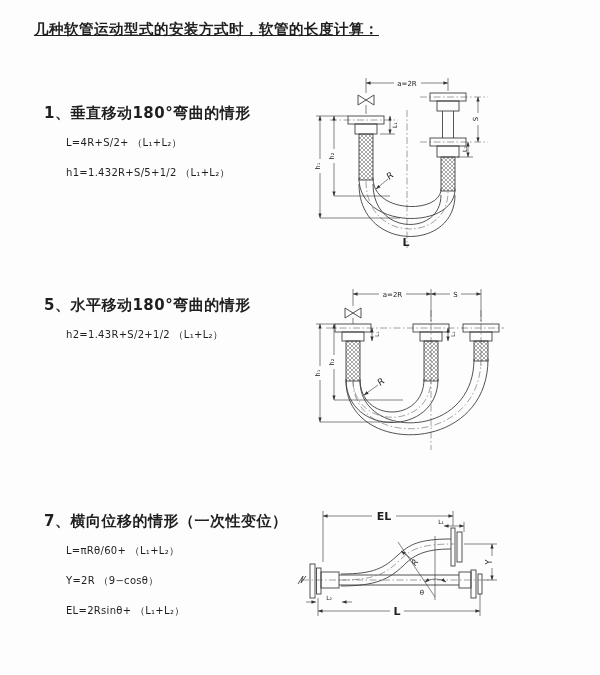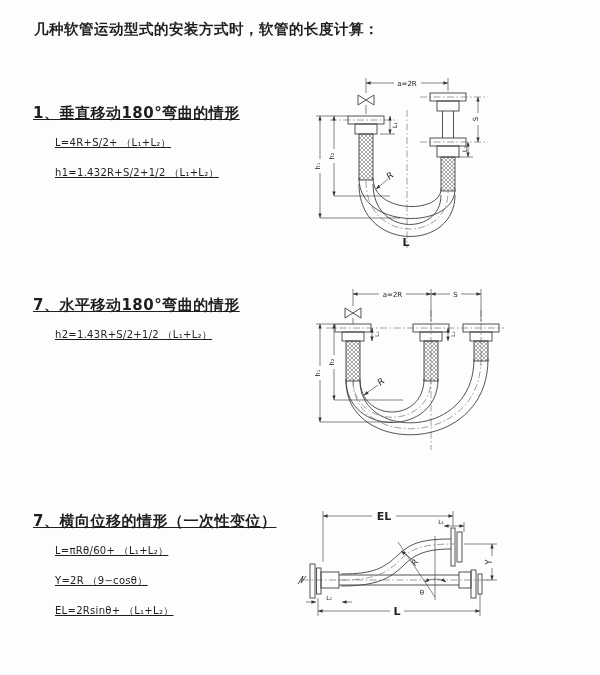--- a/index.html
+++ b/index.html
@@ -1,19 +1,19 @@
 <!DOCTYPE html>
 <html><head>
 <meta charset="utf-8">
 <style>
   html,body{margin:0;padding:0;}
   body{width:600px;height:675px;background:#fdfdfd;position:relative;overflow:hidden;
        font-family:"DejaVu Sans",sans-serif;color:#1f1f1f;}
-  .doc-title{position:absolute;left:34px;top:20px;font-size:14.5px;font-weight:700;letter-spacing:.5px;}
-  .sec{position:absolute;left:33px;text-decoration:underline;}
+  .doc-title{position:absolute;left:34px;top:20px;font-size:14.5px;font-weight:700;letter-spacing:.5px;text-decoration:underline;}
+  .sec{position:absolute;left:44px;}
   .sec .h{font-size:15px;font-weight:700;letter-spacing:.5px;height:20px;}
   .sec .f{font-size:10px;font-weight:500;margin:12px 0 0 22px;height:18px;letter-spacing:.3px;}
   .dwg{position:absolute;}
   svg text{fill:#222;font-family:"DejaVu Sans",sans-serif;}
   .thin{stroke:#404040;stroke-width:0.9;fill:none;}
   .dline{stroke:#333;stroke-width:0.6;fill:none;}
   .cl{stroke:#555;stroke-width:0.55;fill:none;stroke-dasharray:7 2.5 1.5 2.5;}
   .lblbg{fill:#fdfdfd;}
   .fit{fill:none;stroke:#404040;stroke-width:0.9;}
 </style>
@@ -29,25 +29,25 @@
       <path d="M0,4 L4,0 M0,0 L4,4" stroke="#555" stroke-width="0.5"></path>
     </pattern>
   </defs>
 </svg>
 
 <div class="doc-title">几种软管运动型式的安装方式时，软管的长度计算：</div>
 
 <div class="sec" style="top:104px">
   <div class="h">1、垂直移动180°弯曲的情形</div>
   <div class="f">L=4R+S/2+ （L₁+L₂）</div>
-  <div class="f">h1=1.432R+S/2+1/2 （L₁+L₂）</div>
+  <div class="f">h1=1.432R+S/5+1/2 （L₁+L₂）</div>
 </div>
 
 <div class="sec" style="top:296px">
-  <div class="h">7、水平移动180°弯曲的情形</div>
+  <div class="h">5、水平移动180°弯曲的情形</div>
   <div class="f">h2=1.43R+S/2+1/2 （L₁+L₂）</div>
 </div>
 
 <div class="sec" style="top:512px">
   <div class="h">7、横向位移的情形（一次性变位）</div>
   <div class="f">L=πRθ/60+ （L₁+L₂）</div>
   <div class="f">Y=2R （9−cosθ）</div>
   <div class="f">EL=2Rsinθ+ （L₁+L₂）</div>
 </div>
 

